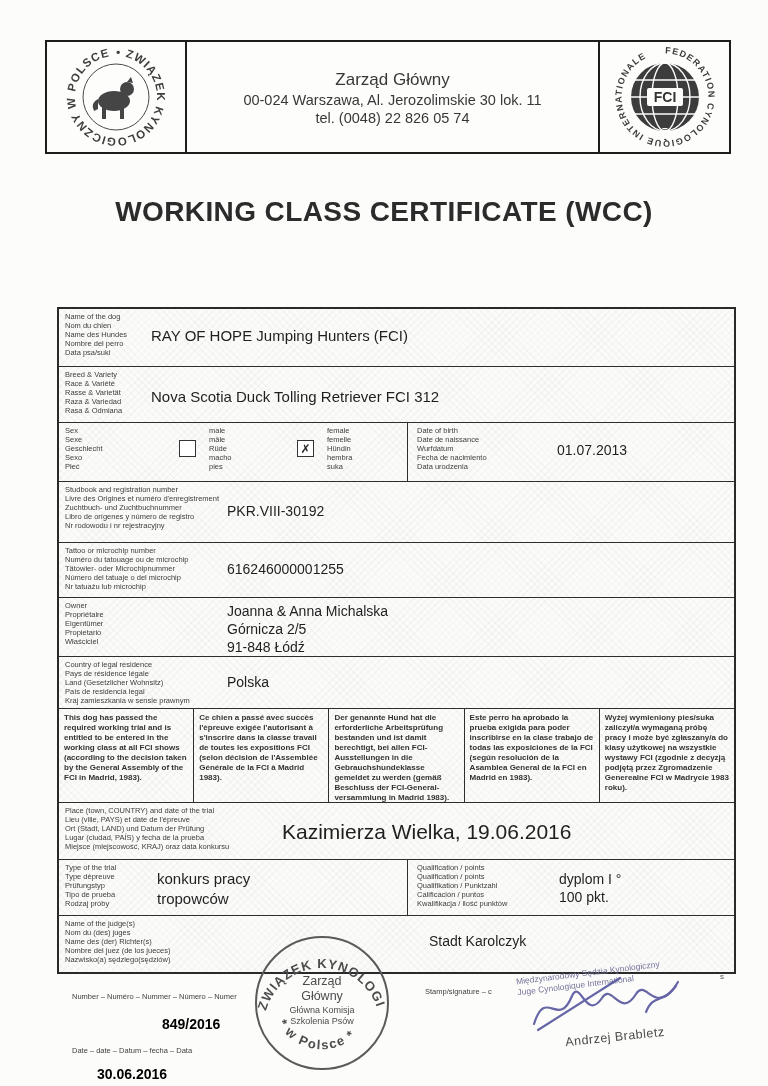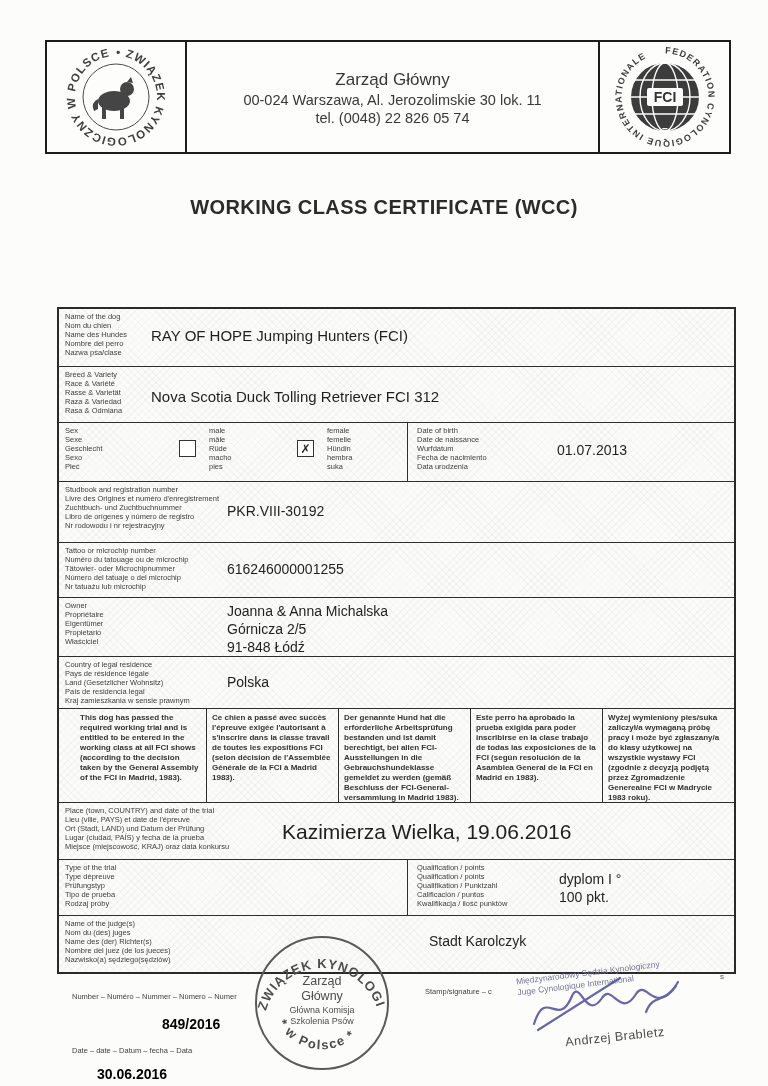--- a/index.html
+++ b/index.html
@@ -16,32 +16,32 @@
   .hcell{box-sizing:border-box;display:flex;align-items:center;justify-content:center;}
   .hcell.left{width:140px;border-right:2px solid #1d1d1d;}
   .hcell.right{width:131px;border-left:2px solid #1d1d1d;}
   .hcell.center{flex:1;flex-direction:column;justify-content:center;text-align:center;color:#383838;}
   .org-name{font-size:19px;letter-spacing:.3px;}
   .org-dept{font-size:17px;margin-top:2px;text-align:right;}
   .org-addr,.org-phone{font-size:14.5px;margin-top:2px;}
   
   .doc-title{
     position:absolute;left:0;top:196px;width:100%;text-align:center;
-    font-size:20px;font-weight:bold;color:#2b2b2b;letter-spacing:.4px;
+    font-size:28px;font-weight:bold;color:#2b2b2b;letter-spacing:.4px;
   }
   
   .form-table{
     position:absolute;left:57px;top:307px;width:675px;
     border:2px solid #2a2a2a;box-sizing:content-box;background:
       repeating-linear-gradient(45deg,rgba(60,60,60,.035) 0 1px,transparent 1px 5px),
       repeating-linear-gradient(-45deg,rgba(60,60,60,.035) 0 1px,transparent 1px 5px),
       #fbfbfa;
   }
   .row{position:relative;overflow:hidden;}
-  .row + .row{border-top:1px solid #2e2e2e;padding-left:16px;}
+  .row + .row{border-top:1px solid #2e2e2e;}
   .labels{
     position:absolute;left:6px;top:3px;font-size:7.5px;line-height:9px;
     color:#404040;white-space:pre-line;
   }
   .val{position:absolute;font-weight:normal;font-size:14px;color:#1f1f1f;white-space:pre-line;}
   .vline{position:absolute;top:0;bottom:0;width:1px;background:#2e2e2e;}
   .chkbox{
     position:absolute;width:17px;height:17px;border:1.5px solid #333;background:#fff;
     display:flex;align-items:center;justify-content:center;
     font-size:12px;font-weight:bold;color:#222;box-sizing:border-box;
@@ -125,21 +125,21 @@
 
   <div class="doc-title">WORKING CLASS CERTIFICATE (WCC)</div>
 
   <div class="form-table">
 
     <div class="row" style="height:57px">
       <div class="labels">Name of the dog
 Nom du chien
 Name des Hundes
 Nombre del perro
-Nazwa psa/clase</div>
+Data psa/suki</div>
       <div class="val" style="left:92px;top:18px;font-size:15px">RAY OF HOPE Jumping Hunters (FCI)</div>
     </div>
 
     <div class="row" style="height:55px">
       <div class="labels">Breed &amp; Variety
 Race &amp; Variété
 Rasse &amp; Varietät
 Raza &amp; Variedad
 Rasa &amp; Odmiana</div>
       <div class="val" style="left:92px;top:21px;font-size:15px">Nova Scotia Duck Tolling Retriever FCI 312</div>
@@ -226,20 +226,22 @@
 Miejsce (miejscowość, KRAJ) oraz data konkursu</div>
       <div class="val" style="left:223px;top:17px;font-size:21px">Kazimierza Wielka, 19.06.2016</div>
     </div>
 
     <div class="row" style="height:55px">
       <div class="labels">Type of the trial
 Type dépreuve
 Prüfungstyp
 Tipo de prueba
 Rodzaj próby</div>
+      <div class="val" style="left:98px;top:9px;font-size:15px;line-height:20px">konkurs pracy
+tropowców</div>
       <div class="vline" style="left:348px"></div>
       <div class="labels" style="left:358px">Qualification / points
 Qualification / points
 Qualifikation / Punktzahl
 Calificación / puntos
 Kwalifikacja / ilość punktów</div>
       <div class="val" style="left:500px;top:10px;line-height:18px">dyplom I °
 100 pkt.</div>
     </div>
 

